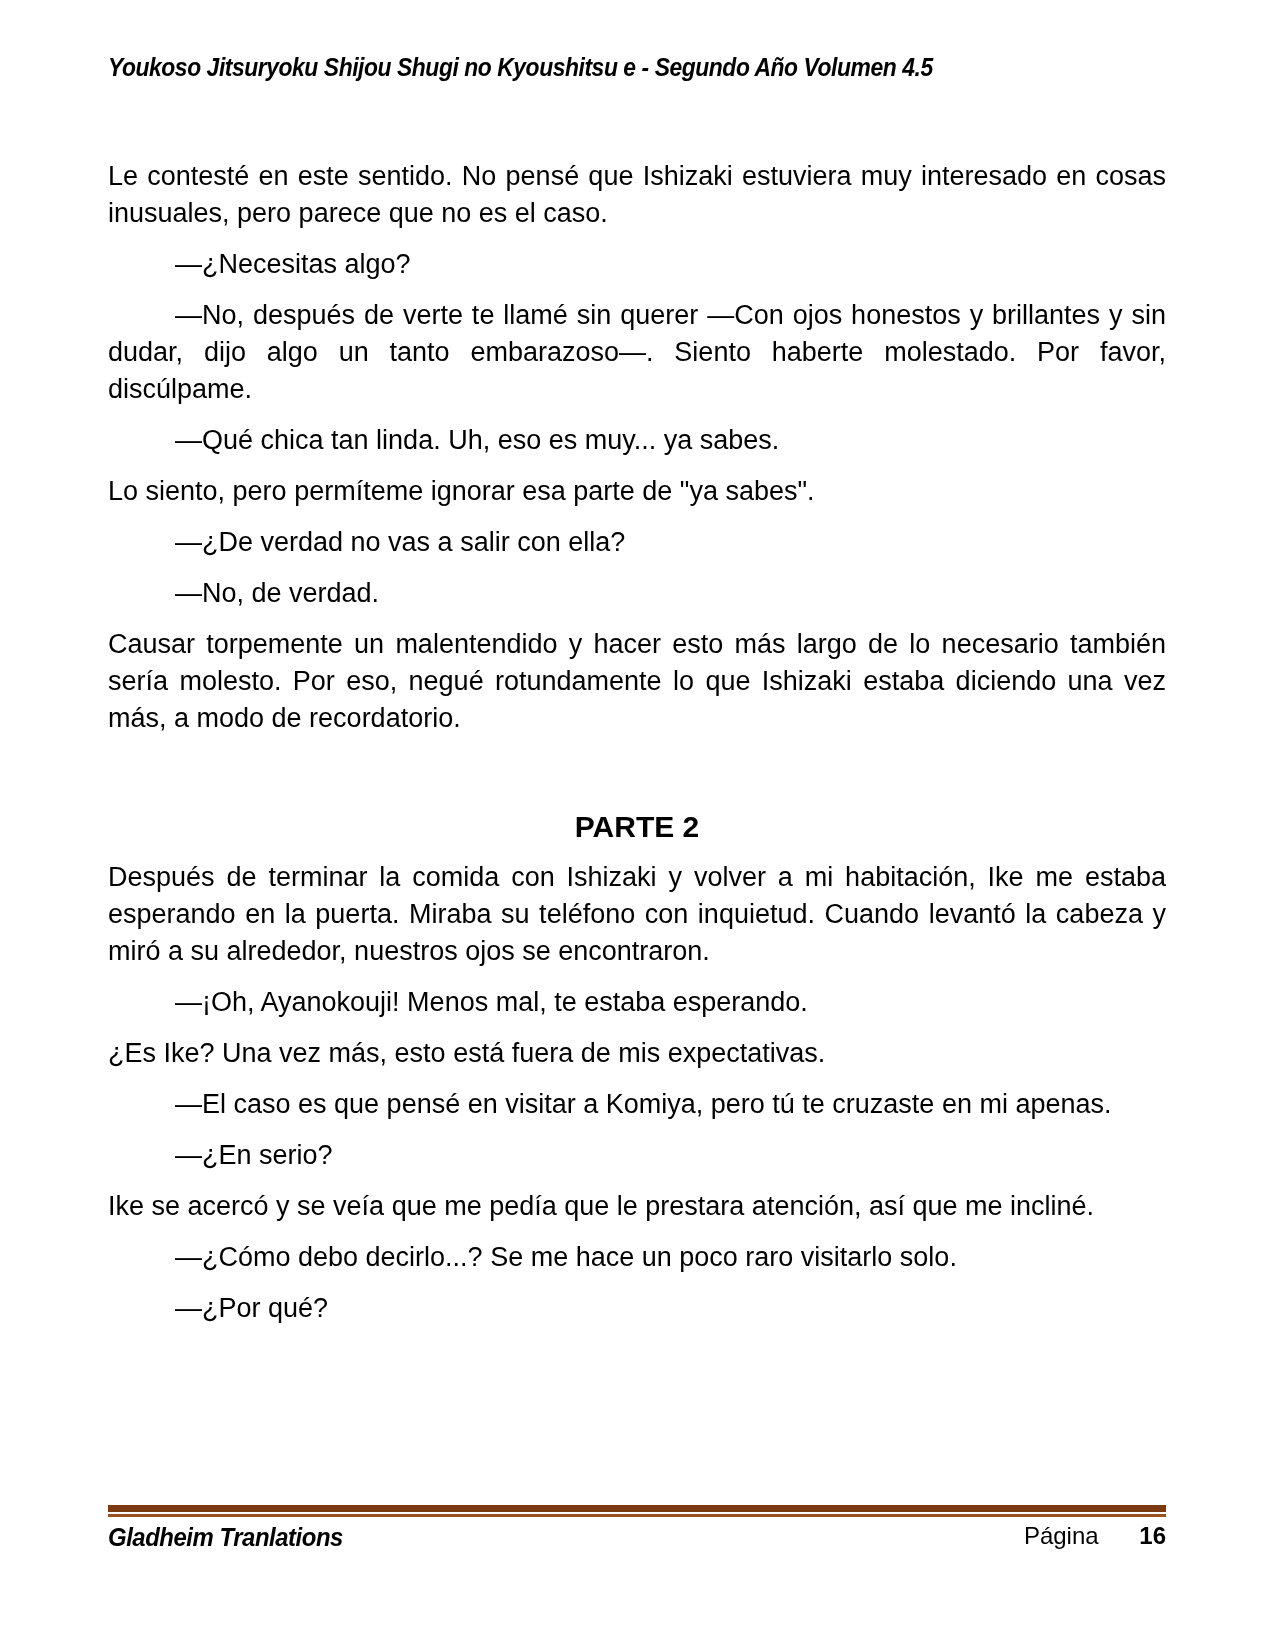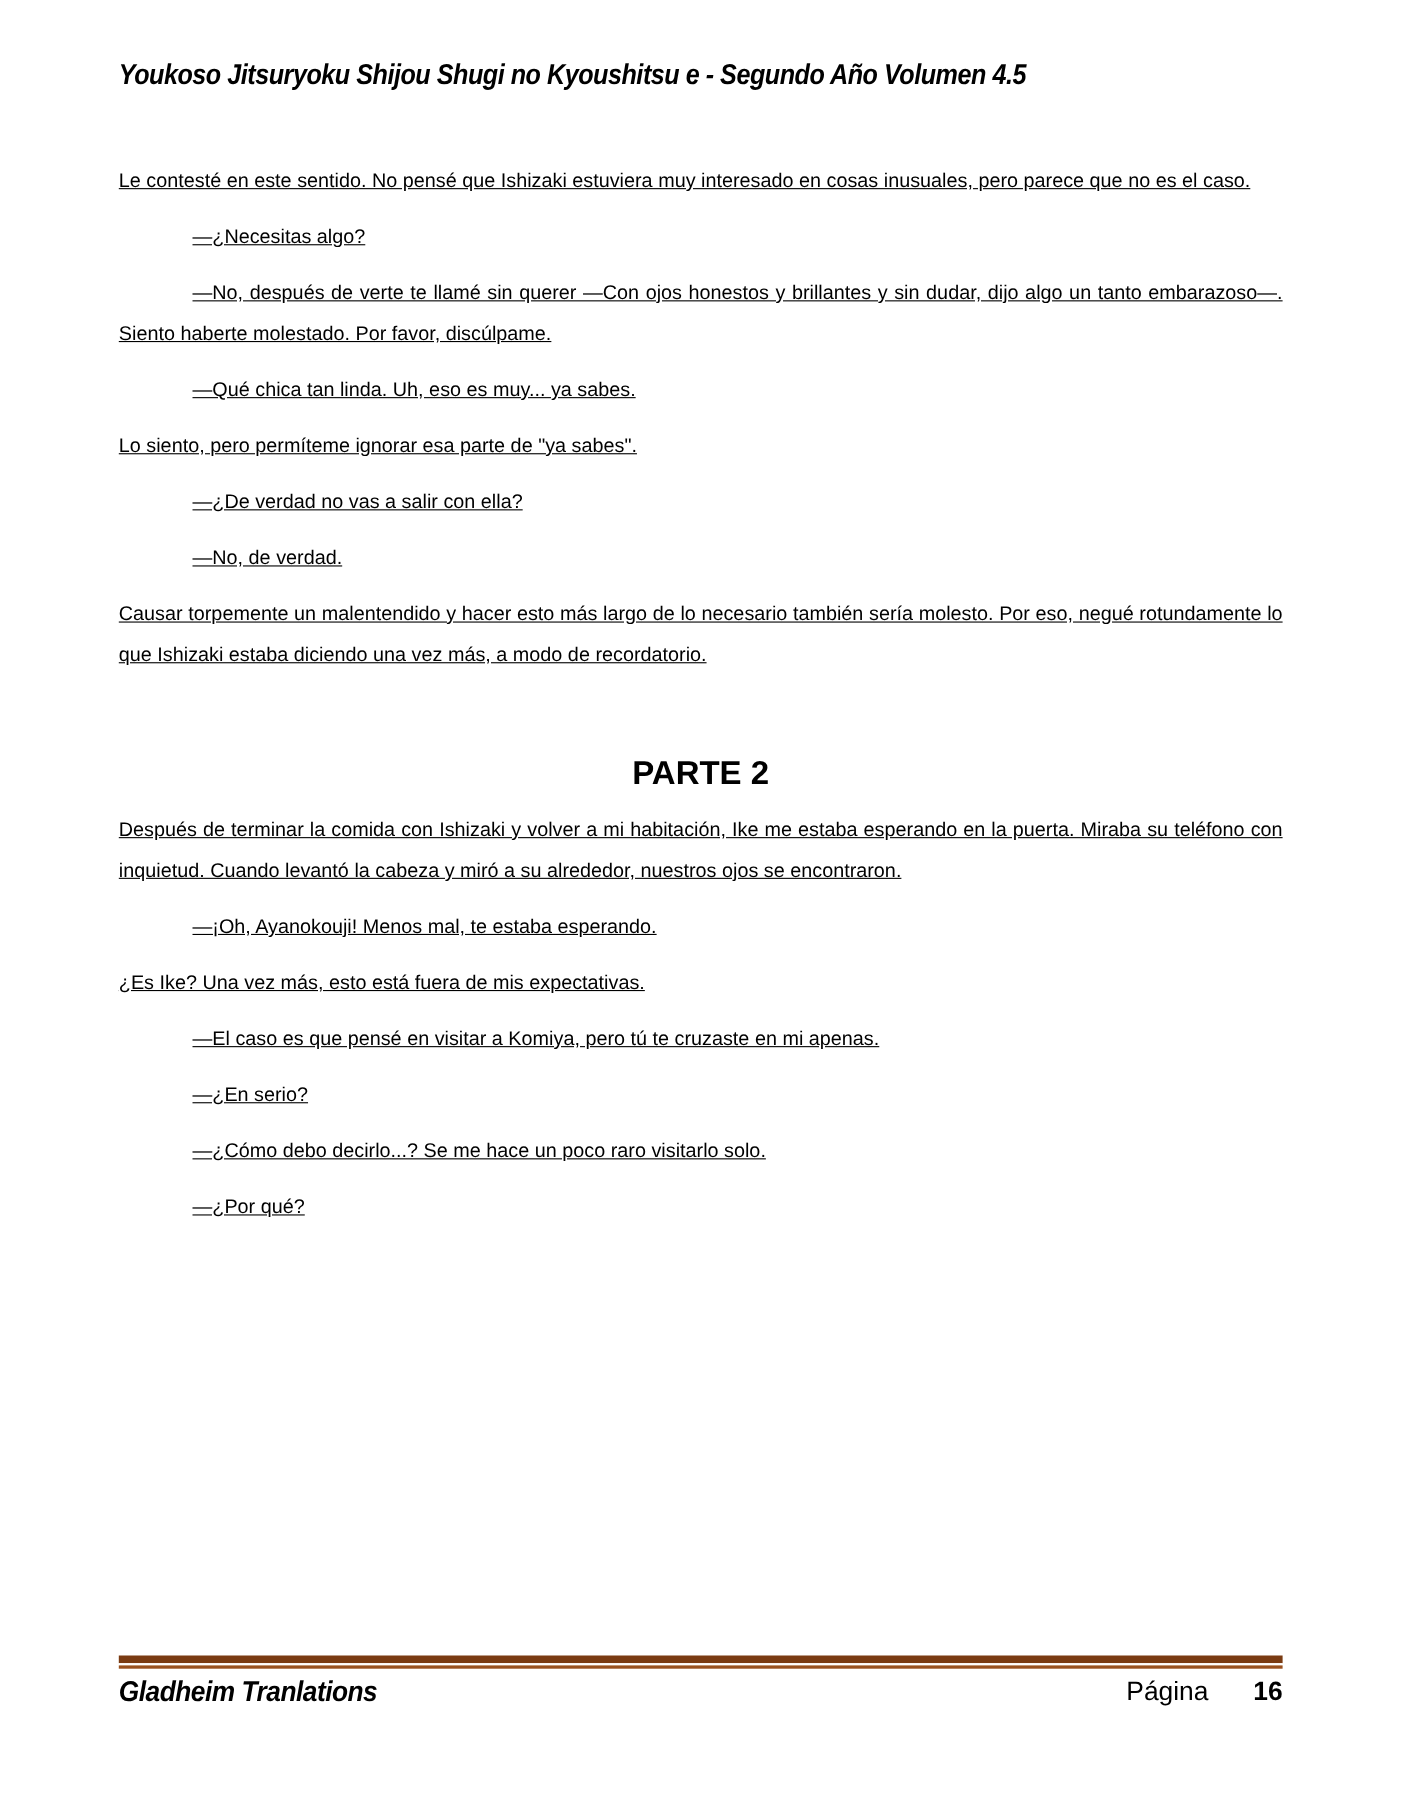--- a/index.html
+++ b/index.html
@@ -37,26 +37,25 @@
   }
 
   
   .content {
     position: absolute;
     left: 108px;
     top: 146px;
     width: 1058px;
   }
   .content p {
-    margin: 0 0 14px 0;
-    font-size: 18px;
+    margin: 12px 0 14px 0;
+    font-size: 27px;
     line-height: 37px;
     text-align: justify;
     text-align-last: left;
-    text-decoration: underline;
   }
   .content p.dialogue {
     text-indent: 67px;
   }
   .content h2.heading {
     margin: 70px 0 12px 0;
     font-size: 30px;
     font-weight: 700;
     line-height: 40px;
     text-align: center;
@@ -81,21 +80,21 @@
     height: 3px;
     background: #99511f;
   }
   .footer-row {
     position: absolute;
     left: 108px;
     top: 1522px;
     width: 1058px;
     display: flex;
     justify-content: space-between;
-    align-items: center;
+    align-items: flex-start;
   }
   .footer-translator {
     display: inline-block;
     font-size: 26px;
     font-weight: 700;
     font-style: italic;
     letter-spacing: -0.5px;
     transform: scaleX(0.92);
     transform-origin: left center;
     white-space: nowrap;
@@ -126,20 +125,21 @@
     <p class="body">Lo siento, pero permíteme ignorar esa parte de "ya sabes".</p>
     <p class="dialogue">—¿De verdad no vas a salir con ella?</p>
     <p class="dialogue">—No, de verdad.</p>
     <p class="body">Causar torpemente un malentendido y hacer esto más largo de lo necesario también sería molesto. Por eso, negué rotundamente lo que Ishizaki estaba diciendo una vez más, a modo de recordatorio.</p>
     <h2 class="heading">PARTE 2</h2>
     <p class="body">Después de terminar la comida con Ishizaki y volver a mi habitación, Ike me estaba esperando en la puerta. Miraba su teléfono con inquietud. Cuando levantó la cabeza y miró a su alrededor, nuestros ojos se encontraron.</p>
     <p class="dialogue">—¡Oh, Ayanokouji! Menos mal, te estaba esperando.</p>
     <p class="body">¿Es Ike? Una vez más, esto está fuera de mis expectativas.</p>
     <p class="dialogue">—El caso es que pensé en visitar a Komiya, pero tú te cruzaste en mi apenas.</p>
     <p class="dialogue">—¿En serio?</p>
+    <p class="body">Ike se acercó y se veía que me pedía que le prestara atención, así que me incliné.</p>
     <p class="dialogue">—¿Cómo debo decirlo...? Se me hace un poco raro visitarlo solo.</p>
     <p class="dialogue">—¿Por qué?</p>
   </div>
 
   <div class="footer-rule">
     <div class="rule-thick"></div>
     <div class="rule-gap"></div>
     <div class="rule-thin"></div>
   </div>
 

